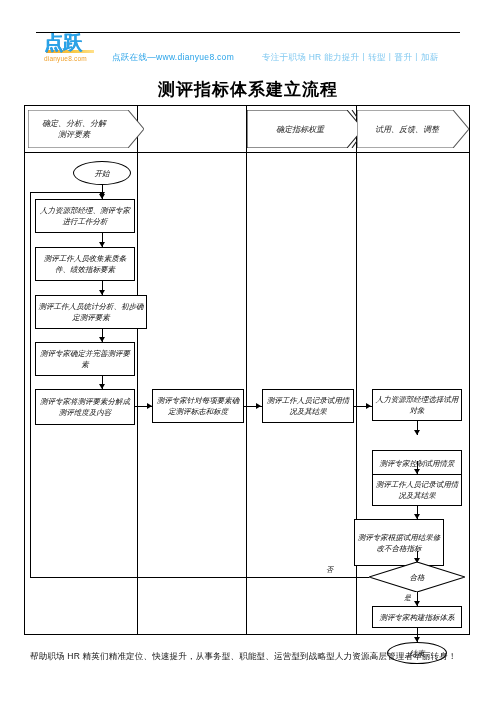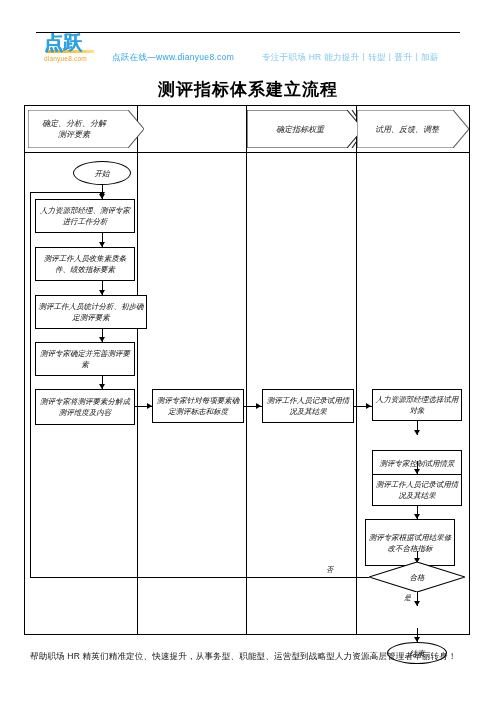--- a/index.html
+++ b/index.html
@@ -298,38 +298,41 @@
   <div class="ln v" style="left:391.5px; top:355px; height:13px;"></div>
   <div class="arrow down" style="left:388.7px; top:363px;"></div>
 
   <div class="node" style="left:347px; top:368px; width:90px; height:32px;">
     <span>测评工作人员记录试用情况及其结果</span>
   </div>
 
   <div class="ln v" style="left:391.5px; top:400px; height:13px;"></div>
   <div class="arrow down" style="left:388.7px; top:408px;"></div>
 
-  <div class="node" style="left:340px; top:413px; width:90px; height:47px;justify-content:flex-end;">
+  <div class="node" style="left:329px; top:413px; width:90px; height:47px;justify-content:flex-end;">
     <span>测评专家根据试用结果修改不合格指标</span>
   </div>
 
   <div class="ln v" style="left:391.5px; top:445px; height:12px;"></div>
   <div class="arrow down" style="left:388.7px; top:452px;"></div>
 
   <div class="node diamond" style="left:344px; top:456px; width:96px; height:30px;">
     <svg class="dia-svg" width="96" height="30" viewBox="0 0 96 30">
       <polygon points="48,0 96,15 48,30 0,15" fill="#ffffff" stroke="#000" stroke-width="1.1"></polygon>
     </svg>
     <span>合格</span>
   </div>
 
   <div class="ln v" style="left:391.5px; top:486px; height:14px;"></div>
   <div class="arrow down" style="left:388.7px; top:495px;"></div>
   <div class="edge-label" style="left:378px; top:487px;">是</div>
 
+  <div class="node" style="left:347px; top:500px; width:90px; height:22px;">
+    <span>测评专家构建指标体系</span>
+  </div>
 
   <div class="ln v" style="left:391.5px; top:522px; height:14px;"></div>
   <div class="arrow down" style="left:388.7px; top:531px;"></div>
 
   <div class="node term" style="left:362px; top:536px; width:60px; height:22px;">
     <span>结束</span>
   </div>
 
   <div class="ln h" style="left:5px; top:470.5px; width:339px;"></div>
   <div class="edge-label" style="left:300px; top:459px;">否</div>

